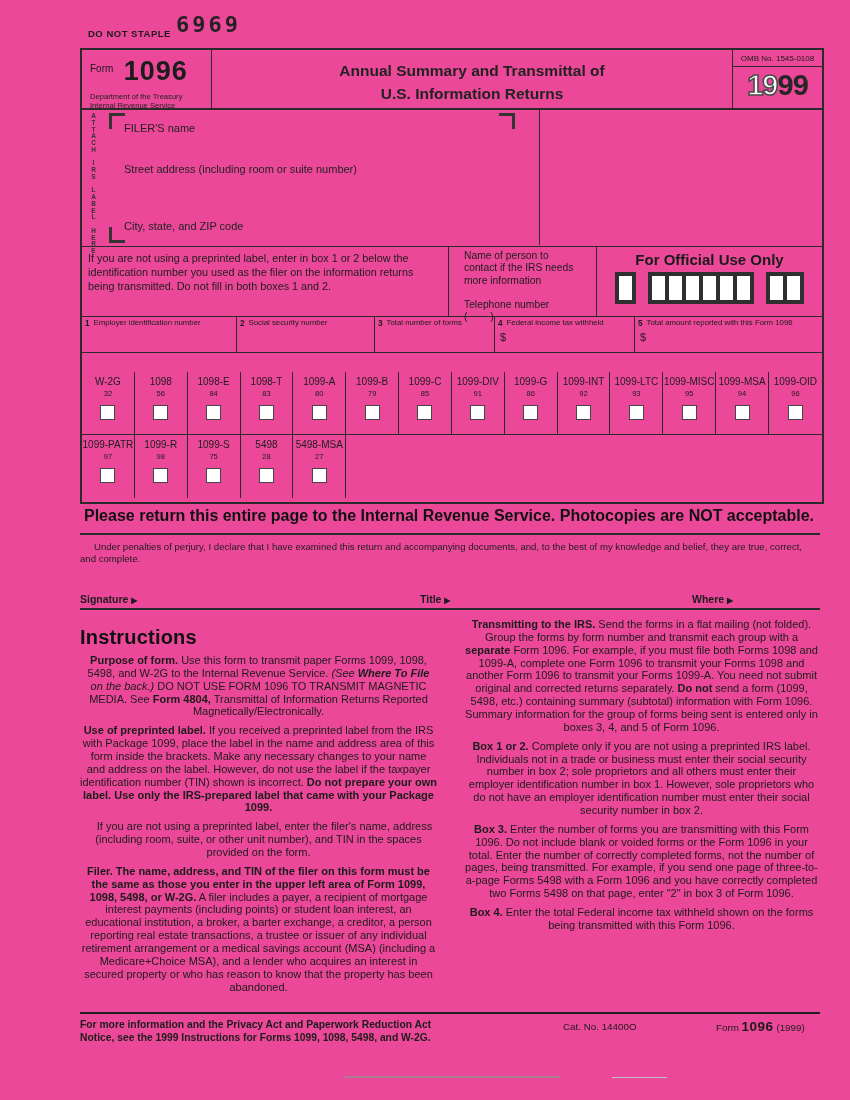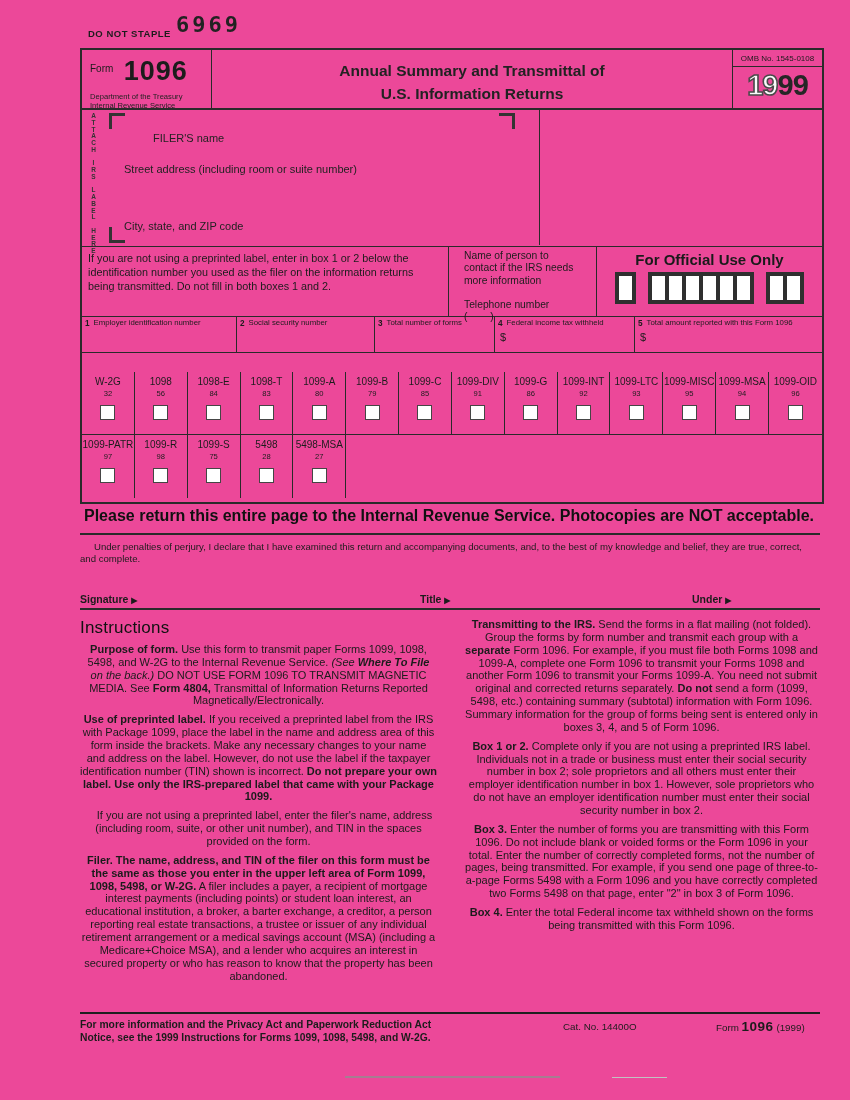--- a/index.html
+++ b/index.html
@@ -93,21 +93,21 @@
   .sig-row{left:80px;top:591px;width:740px;height:19px;border-bottom:2.4px solid #2a2a2a;box-sizing:border-box;}
   .sig-label{font-size:10.5px;font-weight:bold;}
   .sig-arrow{font-size:8px;}
   .sig-signature{left:0;top:2px;}
   .sig-title{left:340px;top:2px;}
   .sig-date{left:612px;top:2px;}
 
   
   .instructions{left:80px;top:618px;width:740px;display:flex;gap:26px;}
   .col{width:357px;}
-  .inst-heading{font-size:17px;font-weight:normal;letter-spacing:.2px;margin:0 0 5px 0;color:#111;}
+  .inst-heading{font-size:20px;font-weight:bold;letter-spacing:.2px;margin:8px 0 5px 0;color:#111;}
   .para{font-size:11px;line-height:1.17;margin-bottom:6px;text-align:center;color:#1b1b1b;}
   .para.indent{text-indent:12px;}
 
   
   .footer{left:80px;top:1012px;width:740px;border-top:2.4px solid #1f1f1f;box-sizing:border-box;padding-top:4px;}
   .foot-notice{left:0;top:5px;width:470px;font-size:10.3px;font-weight:bold;line-height:1.25;}
   .foot-cat{left:483px;top:7px;font-size:9.8px;}
   .foot-form{left:636px;top:5px;font-size:9.8px;}
   .foot-form b{font-size:13.5px;letter-spacing:.5px;}
 
@@ -166,21 +166,21 @@
 L
 
 H
 E
 R
 E</div>
       <div class="abs bracket br-tl"></div>
       <div class="abs bracket br-tr"></div>
       <div class="abs bracket br-bl"></div>
       <div class="abs label-divider"></div>
-      <div class="abs lbl-text" style="left:42px;top:22px;margin-left:29px;">FILER'S name</div>
+      <div class="abs lbl-text" style="left:42px;top:12px;">FILER'S name</div>
       <div class="abs lbl-text" style="left:42px;top:53px;">Street address (including room or suite number)</div>
       <div class="abs lbl-text" style="left:42px;top:110px;">City, state, and ZIP code</div>
     </div>
 
     <div class="abs contact-row">
       <div class="abs contact-left">If you are not using a preprinted label, enter in box 1 or 2 below the identification number you used as the filer on the information returns being transmitted. Do not fill in both boxes 1 and 2.</div>
       <div class="abs contact-mid">
         <div>Name of person to contact if the IRS needs more information</div>
         <div class="phone-label">Telephone number</div>
         <div class="phone-val">(        )</div>
@@ -347,21 +347,21 @@
   </div>
 
   <div class="abs return-notice">Please return this entire page to the Internal Revenue Service. Photocopies are NOT acceptable.</div>
   <div class="abs notice-rule"></div>
 
   <div class="abs perjury">Under penalties of perjury, I declare that I have examined this return and accompanying documents, and, to the best of my knowledge and belief, they are true, correct, and complete.</div>
 
   <div class="abs sig-row">
     <span class="abs sig-label sig-signature"><span>Signature</span> <span class="sig-arrow">▶</span></span>
     <span class="abs sig-label sig-title"><span>Title</span> <span class="sig-arrow">▶</span></span>
-    <span class="abs sig-label sig-date"><span>Under</span> <span class="sig-arrow">▶</span></span>
+    <span class="abs sig-label sig-date"><span>Where</span> <span class="sig-arrow">▶</span></span>
   </div>
 
   <div class="abs instructions">
     <div class="col">
       <h2 class="inst-heading">Instructions</h2>
       <div>
           <div class="para"><span style="font-weight: bold;">Purpose of form.</span><span> Use this form to transmit paper Forms 1099, 1098, 5498, and W-2G to the Internal Revenue Service. </span><span style="font-style: italic;">(See </span><span style="font-weight: bold; font-style: italic;">Where To File</span><span style="font-style: italic;"> on the back.)</span><span> DO NOT USE FORM 1096 TO TRANSMIT MAGNETIC MEDIA. See </span><span style="font-weight: bold;">Form 4804,</span><span> Transmittal of Information Returns Reported Magnetically/Electronically.</span></div>
           <div class="para"><span style="font-weight: bold;">Use of preprinted label.</span><span> If you received a preprinted label from the IRS with Package 1099, place the label in the name and address area of this form inside the brackets. Make any necessary changes to your name and address on the label. However, do not use the label if the taxpayer identification number (TIN) shown is incorrect. </span><span style="font-weight: bold;">Do not prepare your own label. Use only the IRS-prepared label that came with your Package 1099.</span></div>
           <div class="para indent"><span>If you are not using a preprinted label, enter the filer's name, address (including room, suite, or other unit number), and TIN in the spaces provided on the form.</span></div>
           <div class="para"><span style="font-weight: bold;">Filer. The name, address, and TIN of the filer on this form must be the same as those you enter in the upper left area of Form 1099, 1098, 5498, or W-2G.</span><span> A filer includes a payer, a recipient of mortgage interest payments (including points) or student loan interest, an educational institution, a broker, a barter exchange, a creditor, a person reporting real estate transactions, a trustee or issuer of any individual retirement arrangement or a medical savings account (MSA) (including a Medicare+Choice MSA), and a lender who acquires an interest in secured property or who has reason to know that the property has been abandoned.</span></div>

